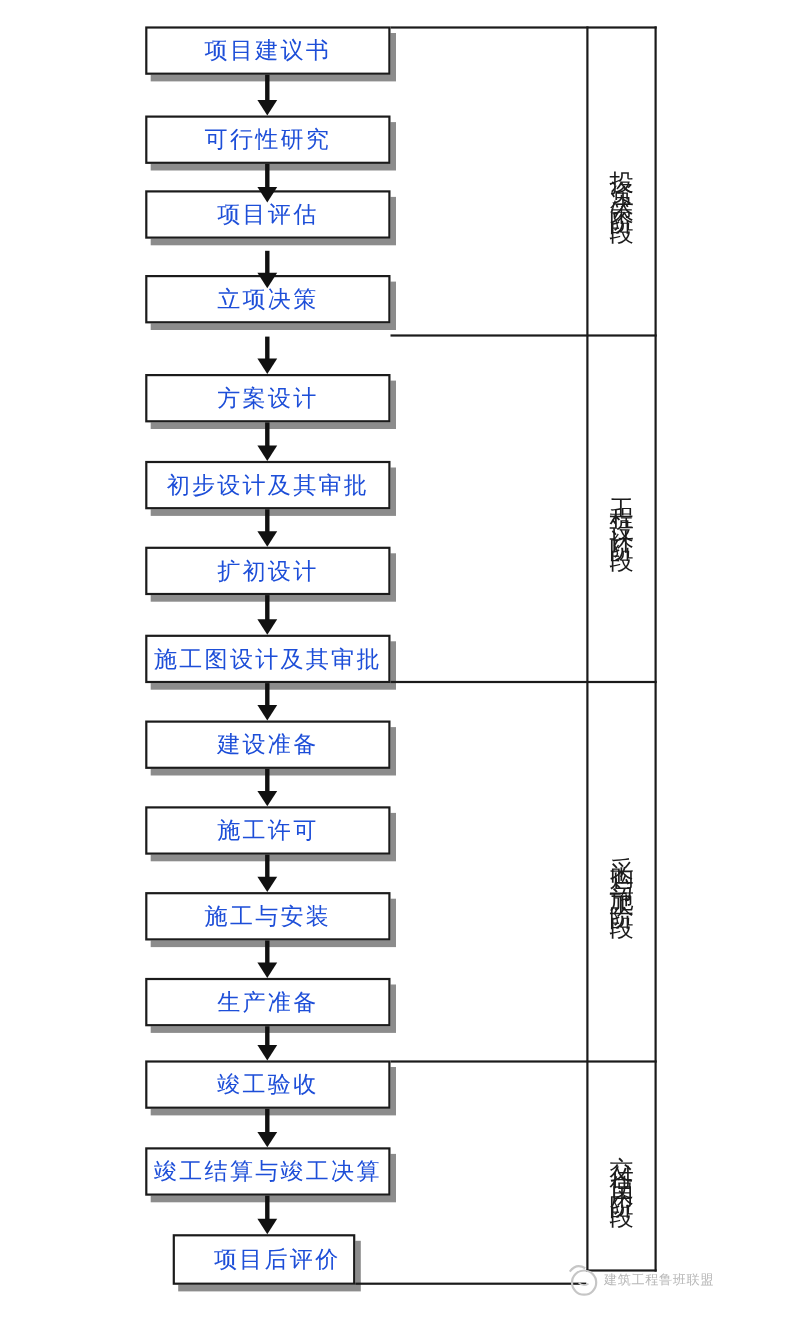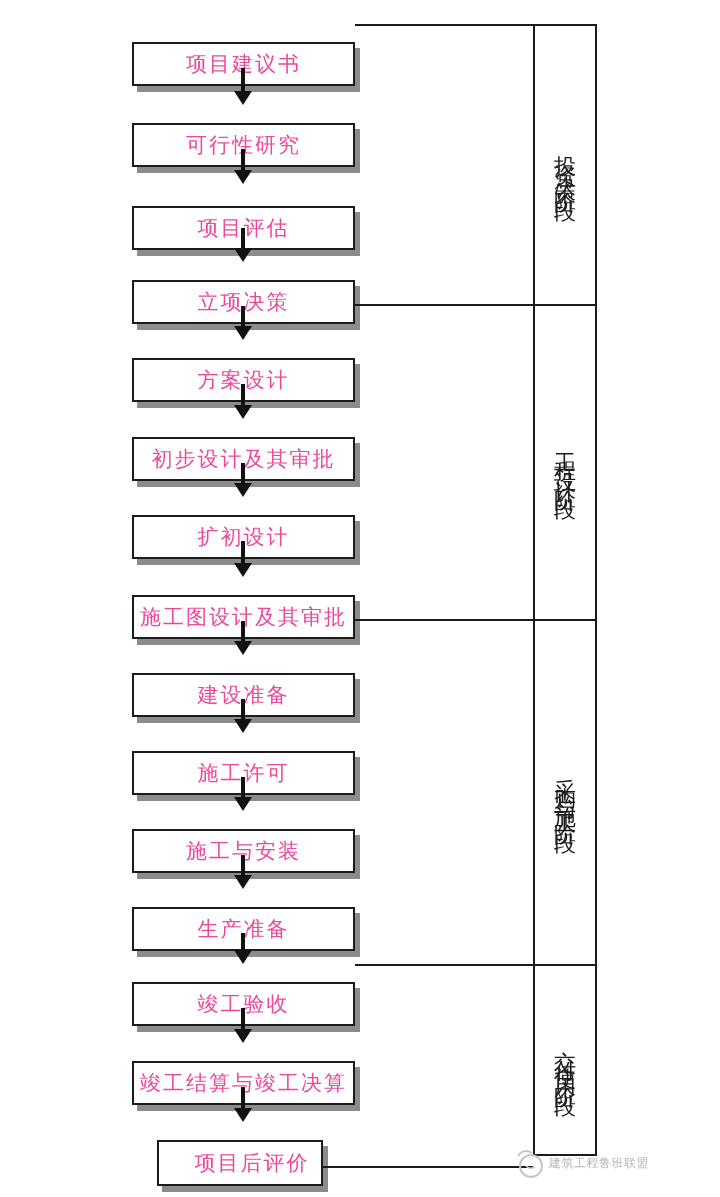--- a/index.html
+++ b/index.html
@@ -20,23 +20,22 @@
     height: 44px;
     box-sizing: border-box;
     background: #ffffff;
     border: 2px solid #1b1b1b;
     box-shadow: 5px 6px 0 0 #8c8c8c;
     display: flex;
     align-items: center;
     justify-content: center;
     font-size: 21px;
     letter-spacing: 2px;
-    color: #ec4899;
+    color: #1d4ed8;
     white-space: nowrap;
-    margin-top: 18px;
   }
   .fbox.small { left: 157px; width: 166px; height: 46px; padding-left: 24px; }
 
   
   .arrow { position: absolute; left: 234px; width: 18px; }
   .arrow::before {
     content: "";
     position: absolute;
     left: 7px; top: 0; bottom: 13px;
     width: 4px;
@@ -89,22 +88,22 @@
     white-space: nowrap;
   }
 </style>
 </head>
 <body>
 
 <div class="stage">
 
   <div class="fbox" style="top:24px">项目建议书</div>
   <div class="fbox" style="top:105px">可行性研究</div>
-  <div class="fbox" style="top:188px">项目评估</div>
-  <div class="fbox" style="top:262px">立项决策</div>
+  <div class="fbox" style="top:173px">项目评估</div>
+  <div class="fbox" style="top:250px">立项决策</div>
   <div class="fbox" style="top:340px">方案设计</div>
   <div class="fbox" style="top:419px">初步设计及其审批</div>
   <div class="fbox" style="top:497px">扩初设计</div>
   <div class="fbox" style="top:577px">施工图设计及其审批</div>
   <div class="fbox" style="top:655px">建设准备</div>
   <div class="fbox" style="top:811px">施工与安装</div>
   <div class="fbox" style="top:733px">施工许可</div>
   <div class="fbox" style="top:889px">生产准备</div>
   <div class="fbox" style="top:964px">竣工验收</div>
   <div class="fbox" style="top:1043px">竣工结算与竣工决算</div>

